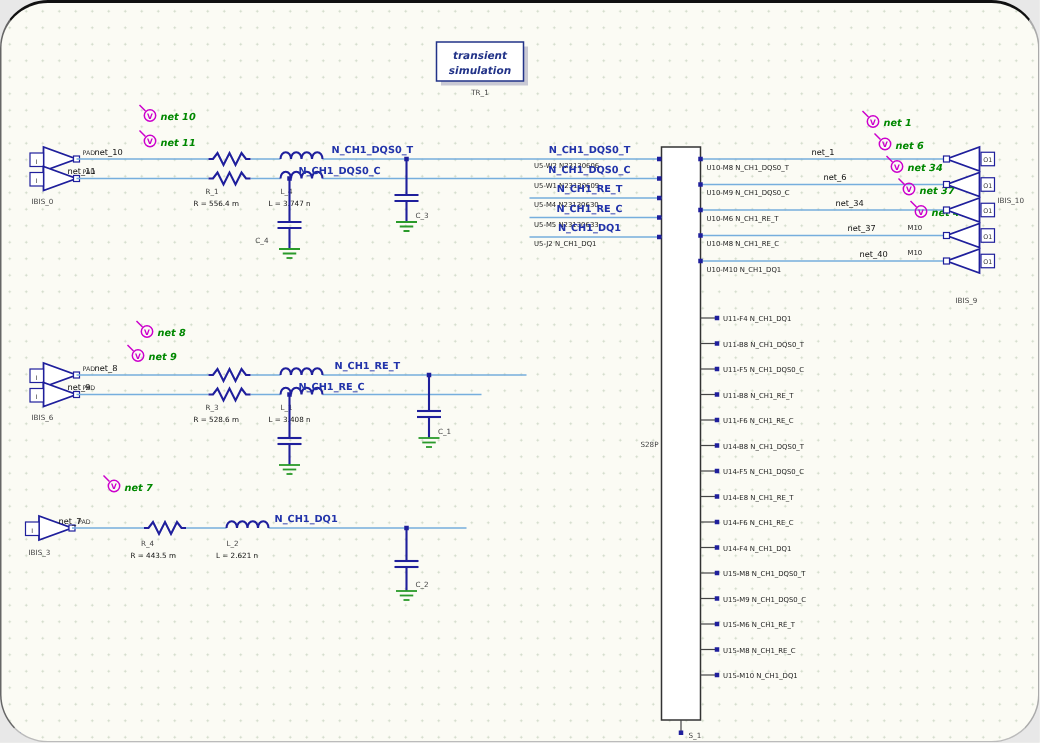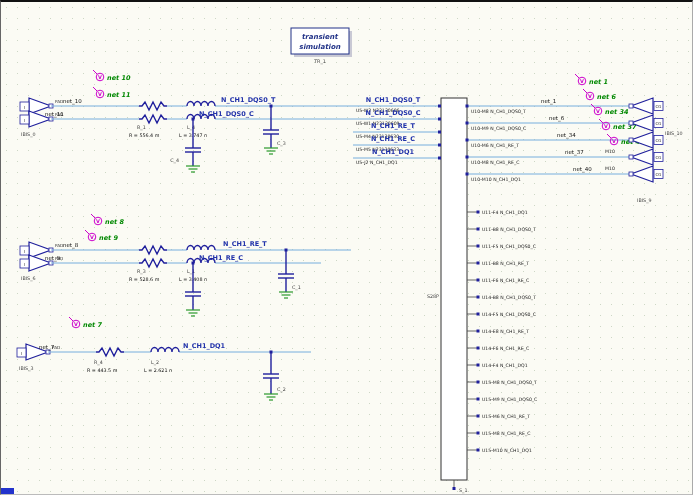--- a/index.html
+++ b/index.html
@@ -3,21 +3,21 @@
 <meta charset="utf-8">
 <style>
   html,body{margin:0;padding:0;background:#e8e8e8;}
   .canvas{
     position:relative;width:693px;height:495px;box-sizing:border-box;
     background-color:#fbfbf4;
     background-image:radial-gradient(#cdd7c5 0.6px, transparent 0.75px);
     background-size:11px 11px;
     border-top:2px solid #111;border-left:1px solid #666;
     border-right:1px solid #aaa;border-bottom:1px solid #bbb;
-    font-family:"DejaVu Sans", sans-serif;overflow:hidden;
+    font-family:"DejaVu Sans", sans-serif;overflow:hidden;border-radius:32px;
   }
   svg{position:absolute;left:0;top:0;}
   text{font-family:"DejaVu Sans", sans-serif;}
   .sig{font-size:6.5px;font-weight:bold;fill:#2233aa;}
   .pin{font-size:4.6px;fill:#222;}
   .val{font-size:4.8px;fill:#111;}
   .ref{font-size:4.8px;fill:#444;}
   .net{font-size:5.5px;fill:#111;}
   .probe{font-size:6.5px;font-style:italic;font-weight:bold;fill:#008800;}
   .padlbl{font-size:4.2px;fill:#333;}

